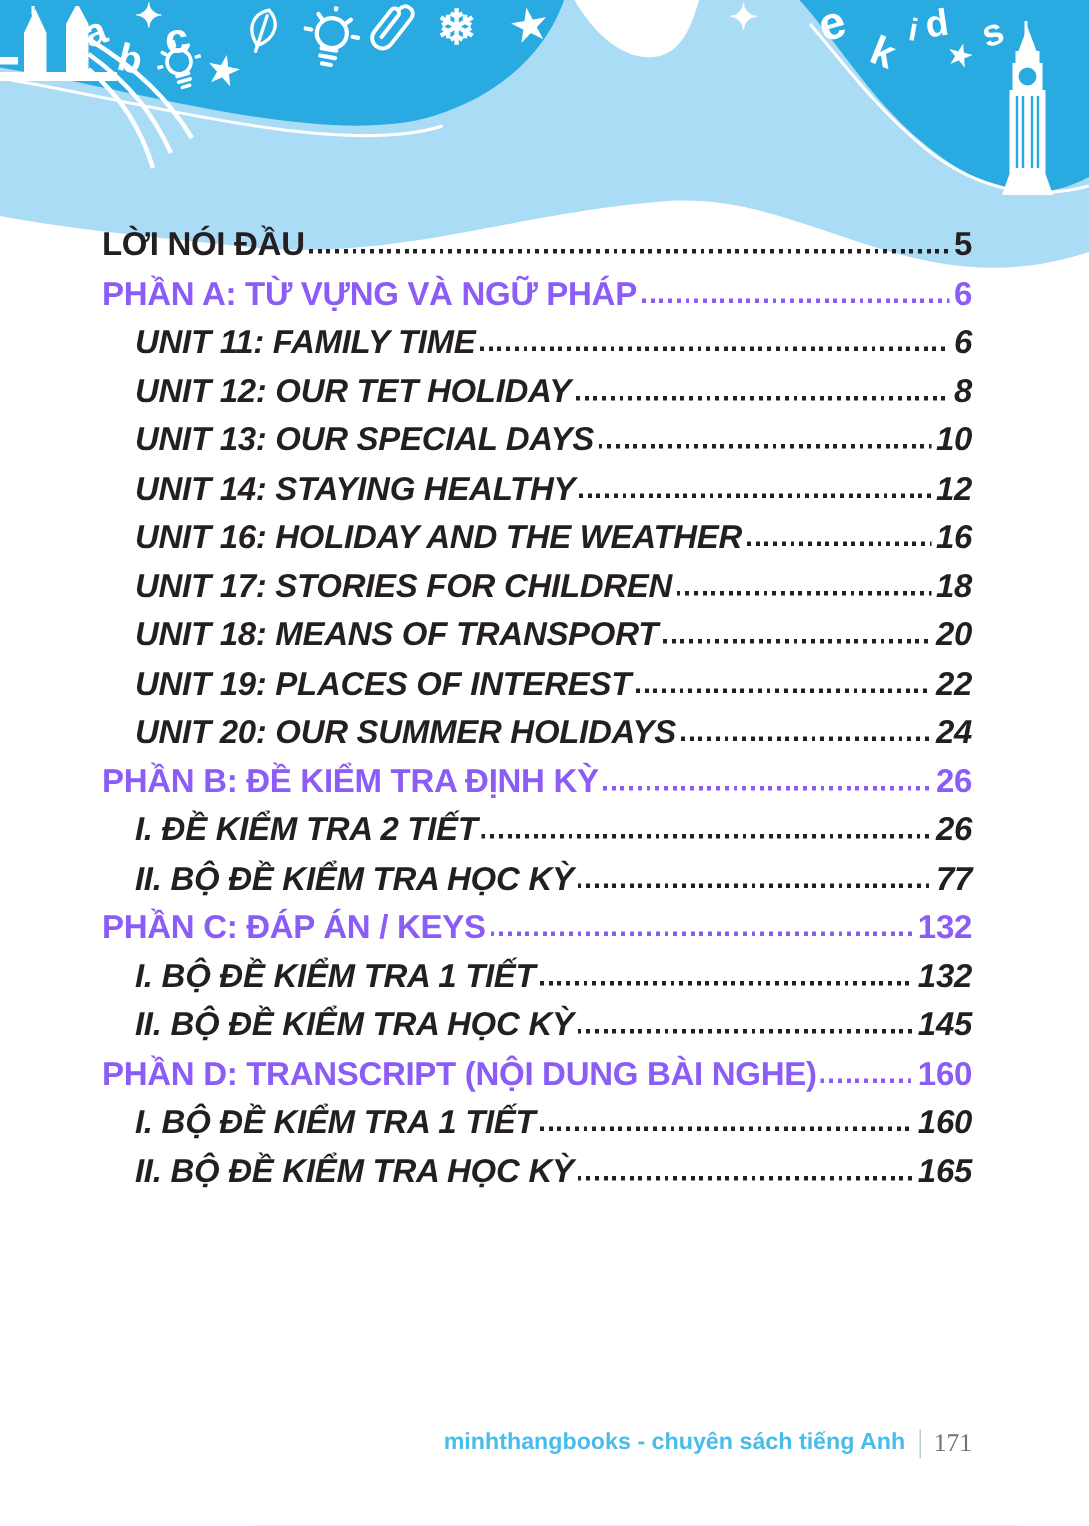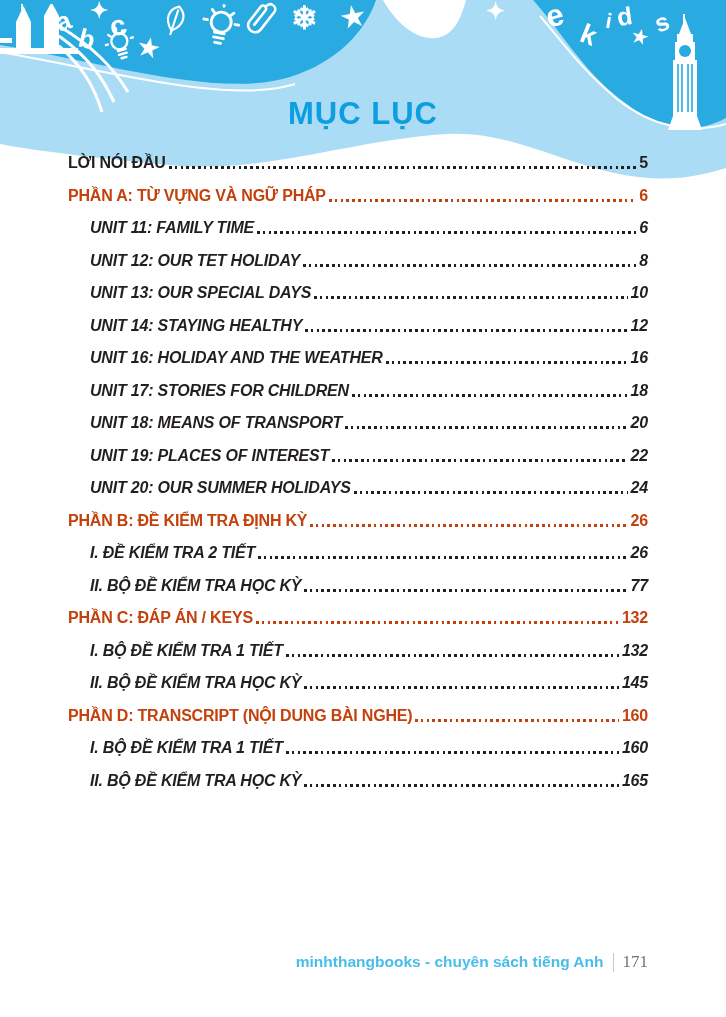--- a/index.html
+++ b/index.html
@@ -43,25 +43,25 @@
   .page-title {
     position:absolute; top:96px; left:0; width:726px;
     text-align:center; font-size:31px; font-weight:bold;
     letter-spacing:1px; color:#0d9ee0;
   }
 
   
   .toc { position:absolute; top:153px; left:68px; width:580px; }
   .toc-row {
     display:flex; align-items:baseline;
-    color:#231f20; font-size:16px; font-weight:bold;
+    color:#231f20; font-size:22px; font-weight:bold;
     letter-spacing:-0.2px; white-space:nowrap;
     margin-bottom:13.5px; line-height:19px;
   }
-  .toc-row.accent { color:#c2410c; }
+  .toc-row.accent { color:#8b5cf6; }
   .toc-row.indent { padding-left:22px;font-style:italic; }
   .toc-row.gap    { margin-top:10px; }
   .toc-label { flex:0 0 auto; }
   .toc-dots {
     flex:1 1 auto; height:3px; margin:0 3px;
     align-self:flex-end; margin-bottom:3px;
     background-image:repeating-linear-gradient(
       to right, currentColor 0 2.6px, transparent 2.6px 5.8px);
   }
   .toc-page { flex:0 0 auto; }
@@ -161,21 +161,20 @@
         <rect x="11" y="46" width="24" height="56"></rect>
         <polygon points="11,102 35,102 40,116 6,116"></polygon>
       </g>
       <circle cx="23" cy="37" r="6" fill="#29abe2"></circle>
       <g stroke="#29abe2" stroke-width="1.6">
         <path d="M16,50 V98 M20,50 V98 M26,50 V98 M30,50 V98"></path>
       </g>
     </svg>
   </div>
 
-  <div class="page-title">MỤC LỤC</div>
 
   <div class="toc" id="toc-list">
       <div class="toc-row">
       <span class="toc-label">LỜI NÓI ĐẦU</span>
       <span class="toc-dots"></span>
       <span class="toc-page">5</span>
     </div>
       <div class="toc-row accent gap">
       <span class="toc-label">PHẦN A: TỪ VỰNG VÀ NGỮ PHÁP</span>
       <span class="toc-dots"></span>

